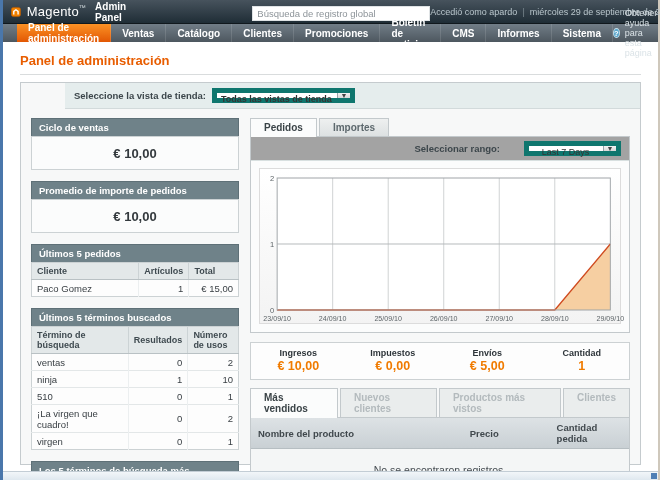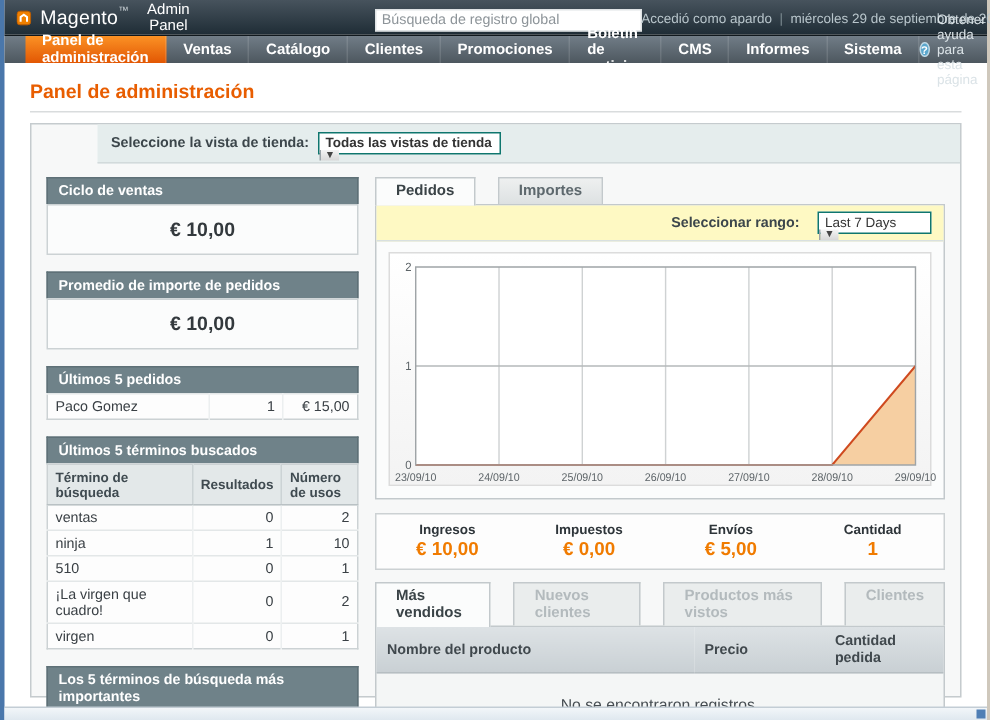--- a/index.html
+++ b/index.html
@@ -6,21 +6,21 @@
   html,body { width:660px; height:480px; overflow:hidden; }
   body { font-family:"Liberation Sans","DejaVu Sans",sans-serif; background:#fff; position:relative; }
   .frame { position:absolute; inset:0; border-left:3px solid #4a77ab; border-right:2px solid #cfc8bc; }
 
   
   .hdr { height:24px; background:linear-gradient(#47535d,#1f2d36); border-bottom:1px solid #10181d;
          display:flex; align-items:center; padding:0 8px; }
   .logo-wrap { display:flex; align-items:center; gap:6px; }
   .brand { color:#fff; font-size:13px; letter-spacing:.2px; }
   .brand .tm { font-size:7px; vertical-align:top; color:#cfd6da; }
-  .brand-suffix { color:#fff; font-size:10px; font-weight:normal; margin-left:3px;text-align:center; }
+  .brand-suffix { color:#fff; font-size:10px; font-weight:bold; margin-left:3px; }
   .hdr-search { margin-left:120px; }
   .hdr-search input { width:178px; height:15px; font-size:9.5px; padding:1px 4px; border:1px solid #dfe3e5;
                       background:#fff; color:#444; }
   .hdr-search input::placeholder { color:#8d9499; }
   .hdr-right { margin-left:auto; display:flex; align-items:center; gap:5px; font-size:9px; color:#b9c6cc; white-space:nowrap; }
   .hdr-right .sep { color:#7c8a91; }
 
   
   .nav { height:18px; background:linear-gradient(#717d87,#4d575f); display:flex; align-items:stretch; padding-left:14px; }
   .nav-item { display:flex; align-items:center; padding:0 11px; color:#fff; font-size:10px; font-weight:bold;
@@ -31,21 +31,21 @@
   .help-ico { width:10px; height:10px; border-radius:50%; background:#5ba7cd; color:#fff; font-size:7.5px;
               font-weight:bold; display:flex; align-items:center; justify-content:center; border:1px solid #bfd9e6; }
 
   
   .page { padding:8px 17px 0 17px; }
   .page-title { color:#e85d00; font-size:13px; font-weight:bold; padding:3px 0 6px 0;
                 border-bottom:1px solid #d9dcdd; }
   .content-box { margin-top:7px; border:1px solid #c5cbce; background:#f7f8f8; height:383px; }
   .store-bar { background:#e5eded; border-bottom:1px solid #d2dadb; padding:5px 9px; display:flex; align-items:center; gap:6px;margin-left:44px; }
   .store-bar label { font-size:9.5px; font-weight:bold; color:#3c464b; }
-  .fake-select { display:inline-flex; align-items:stretch; border:1px solid #0f766e; background:#fff; height:15px; cursor:pointer;flex-direction:column; }
+  .fake-select { display:inline-flex; align-items:stretch; border:5px solid #0f766e; background:#fff; height:15px; cursor:pointer; }
   .fake-select .val { font-size:9px; color:#333; padding:1px 5px 0 4px; font-weight:bold; }
   .fake-select .arr { width:13px; background:linear-gradient(#f4f4f4,#d8d8d8); border-left:1px solid #9aa3a8;
                       font-size:7px; color:#444; display:flex; align-items:center; justify-content:center; }
   .cols { display:flex; gap:11px; padding:9px 10px; }
   .col-left { width:208px; flex:none; }
   .col-right { flex:1; min-width:0; }
 
   
   .widget { margin-bottom:11px; }
   .widget-head { background:#6f8289; color:#fff; font-size:9.5px; font-weight:bold; padding:3px 7px;
@@ -55,27 +55,27 @@
   .w-table { width:100%; border-collapse:collapse; background:#fdfdfd; border:1px solid #ccd2d4; }
   .w-table th { background:#e3e8e9; font-size:9px; font-weight:bold; color:#3f4a50; text-align:left;
                 padding:3px 5px; border-bottom:1px solid #b9c1c4; border-right:1px solid #ccd3d5; }
   .w-table th:last-child { border-right:none; }
   .w-table td { font-size:9.5px; color:#3a4045; padding:2.5px 5px; border-top:1px solid #e3e7e8;
                 border-right:1px solid #eceff0; }
   .w-table td:last-child { border-right:none; }
   .w-table td.num { text-align:right; }
 
   
-  .tabs { display:flex; gap:15px; padding-left:0; position:relative; }
+  .tabs { display:flex; gap:2px; padding-left:0; position:relative; }
   .tab { padding:3px 13px 3px 13px; font-size:10px; font-weight:bold; color:#5d686d; cursor:pointer;
          background:linear-gradient(#eef0f0,#dde1e2); border:1px solid #c3c9cc; border-bottom:none; position:relative; z-index:1; }
   .tab.active { background:#fbfcfc; color:#3a4347; padding-bottom:4px; margin-bottom:-1px; }
   .tab-panel { border:1px solid #c3c9cc; background:#fbfcfc; }
-  .range-bar { background:#fef9c3; border-bottom:1px solid #d8e0e0; padding:4px 8px; display:flex;
-               justify-content:flex-end; align-items:center; gap:12px; }
+  .range-bar { background:#a3a3a3; border-bottom:1px solid #d8e0e0; padding:4px 8px; display:flex;
+               justify-content:flex-end; align-items:center; gap:24px;text-align:center; }
   .range-bar label { font-size:9.5px; font-weight:bold; color:#3c464b; }
   .range-bar .fake-select .val { width:74px; font-weight:normal; }
   .chart-wrap { margin:7px 8px 8px 8px; border:1px solid #dcdcdc; background:linear-gradient(#ffffff,#f3f3f3); padding:4px 4px 0 2px; }
 
   
   .totals { display:flex; border:1px solid #ccd1d3; background:#fdfdfd; margin-top:9px; padding:5px 0 6px 0; }
   .total-cell { flex:1; text-align:center; }
   .total-label { font-size:9px; font-weight:bold; color:#2e353a; }
   .total-value { font-size:12.5px; font-weight:bold; color:#f07b00; margin-top:1px; }
 
@@ -163,20 +163,25 @@
 
           <div class="widget">
             <div class="widget-head">Últimos 5 pedidos</div>
             <table class="w-table">
               <colgroup>
                   <col style="width:52%">
                   <col style="width:24%">
                   <col style="width:24%">
                 </colgroup>
               <tbody>
+                  <tr>
+                <th>Cliente</th>
+                <th>Artículos</th>
+                <th>Total</th>
+              </tr>
               <tr>
                 <td>Paco Gomez</td>
                 <td class="num">1</td>
                 <td class="num">€ 15,00</td>
               </tr>
             </tbody>
               </table>
           </div>
 
           <div class="widget">

